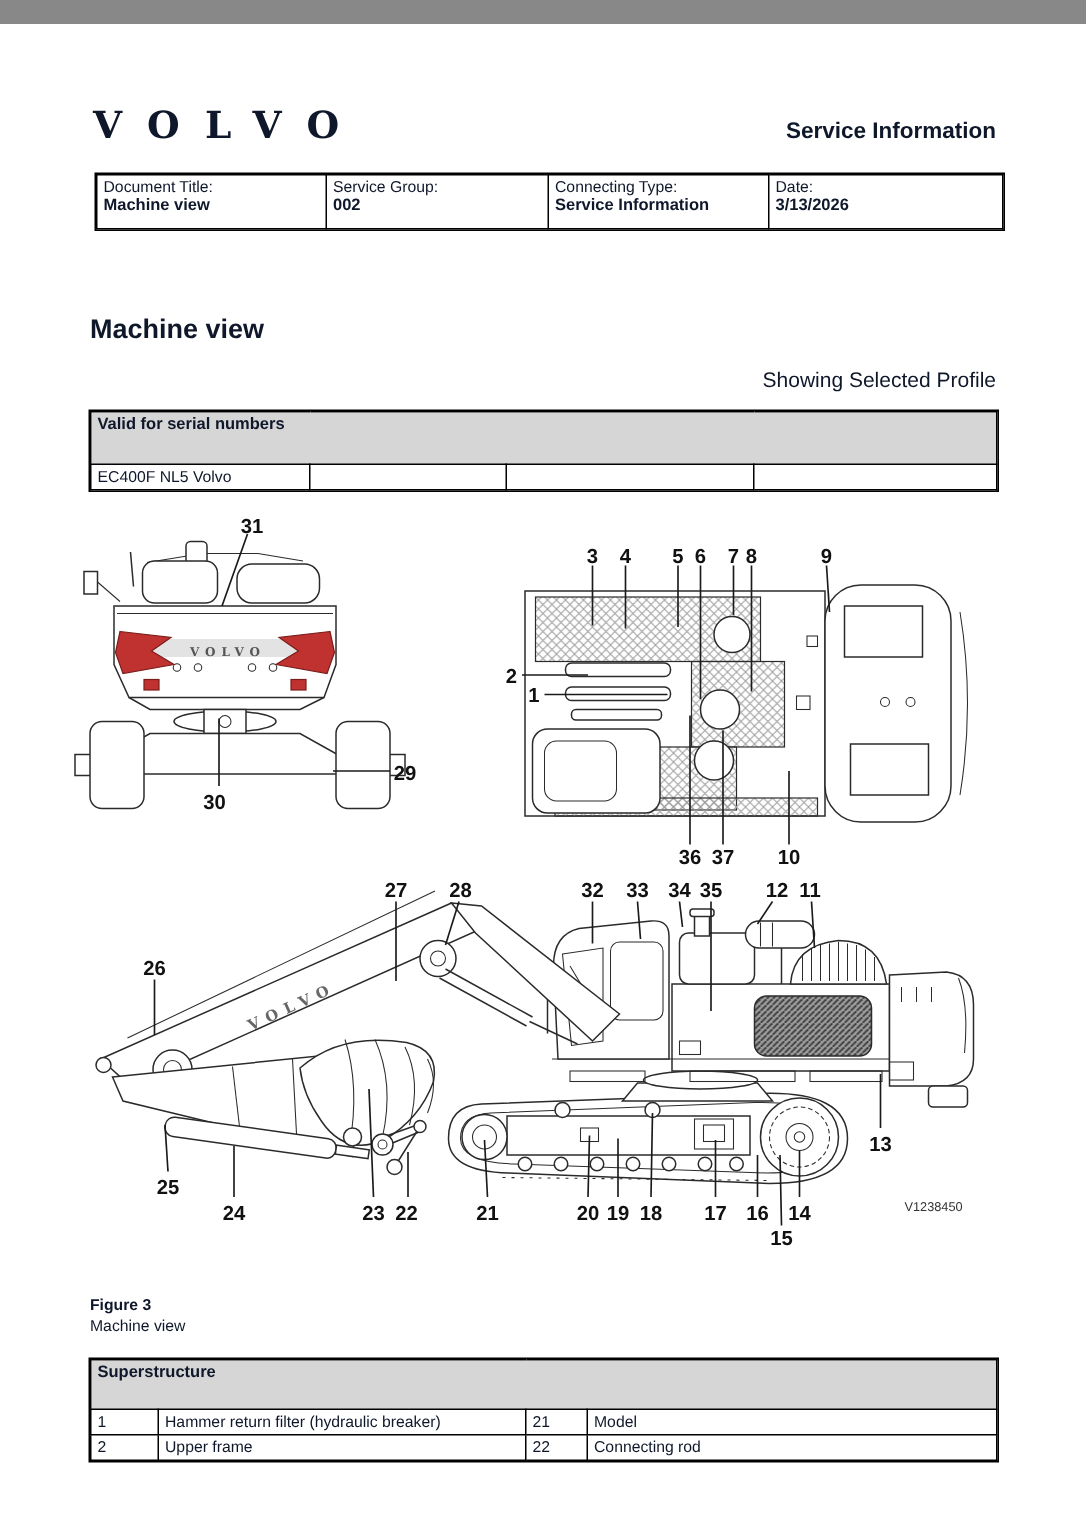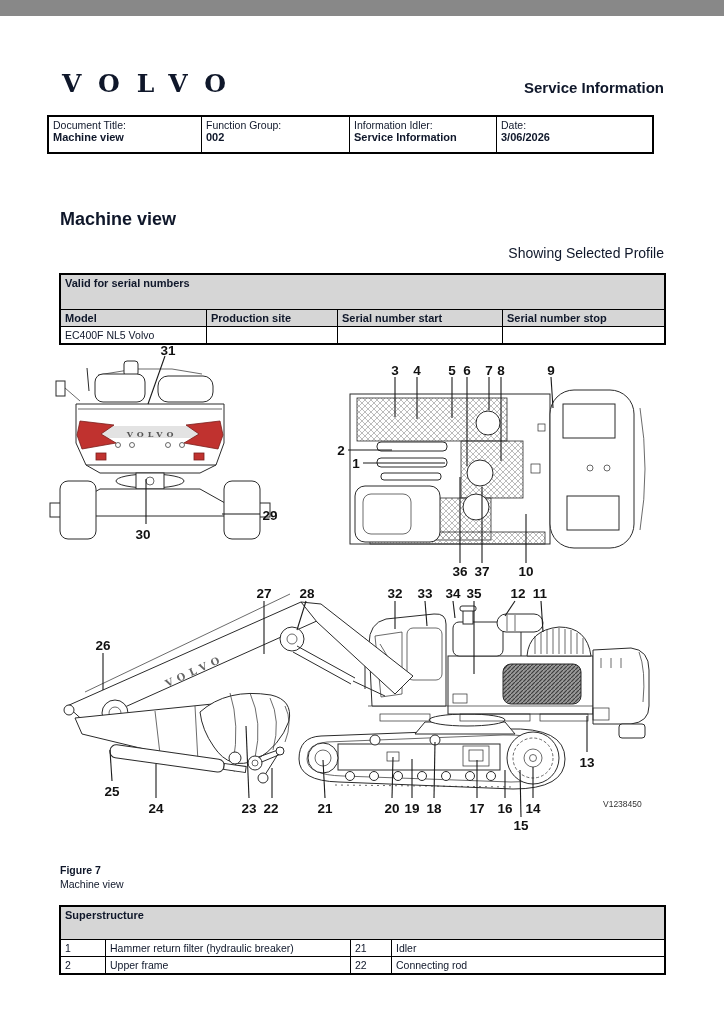--- a/index.html
+++ b/index.html
@@ -58,68 +58,62 @@
   .watermark { font-size:8.5px; fill:#333; font-family:"Liberation Sans", sans-serif; }
 </style>
 </head>
 <body>
 
 <div class="page">
 
   <div class="logo">VOLVO</div>
   <div class="si-title">Service Information</div>
 
-  <table class="grid" style="left:48px; top:100px; width:604px;">
+  <table class="grid" style="left:64px; top:100px; width:604px;">
     <colgroup>
         <col style="width:153px">
         <col style="width:148px">
         <col style="width:147px">
         <col style="width:156px">
       </colgroup>
     <tbody>
         <tr style="height:36px">
       <td>
         <div class="lbl">Document Title:</div>
         <div class="val">Machine view</div>
       </td>
       <td>
-        <div class="lbl">Function Group:</div>
+        <div class="lbl">Service Group:</div>
         <div class="val">002</div>
       </td>
       <td>
-        <div class="lbl">Information Idler:</div>
+        <div class="lbl">Connecting Type:</div>
         <div class="val">Service Information</div>
       </td>
       <td>
         <div class="lbl">Date:</div>
-        <div class="val">3/06/2026</div>
+        <div class="val">3/13/2026</div>
       </td>
     </tr>
   </tbody>
     </table>
 
   <div class="h1">Machine view</div>
   <div class="profile-note">Showing Selected Profile</div>
 
   <table class="grid" style="left:60px; top:258px; width:604px;">
     <colgroup>
         <col style="width:146px">
         <col style="width:131px">
         <col style="width:165px">
         <col style="width:162px">
       </colgroup>
     <tbody>
         <tr class="hdr" style="height:35px">
       <td colspan="4">Valid for serial numbers</td>
-    </tr>
-    <tr class="hdr" style="height:17px">
-      <td>Model</td>
-      <td>Production site</td>
-      <td>Serial number start</td>
-      <td>Serial number stop</td>
     </tr>
     <tr style="height:14px">
       <td>EC400F NL5 Volvo</td>
       <td></td>
       <td></td>
       <td></td>
     </tr>
   </tbody>
     </table>
 
@@ -377,39 +371,39 @@
           <text x="470" y="239" class="callout">16</text>
           <line x1="498" y1="224" x2="498" y2="193" class="leader"></line>
           <text x="498" y="239" class="callout">14</text>
           <line x1="486" y1="243" x2="485" y2="196" class="leader"></line>
           <text x="486" y="256" class="callout">15</text>
         </g>
       <text class="watermark" x="568" y="233">V1238450</text>
     </svg>
   </div>
 
-  <div class="fig-caption-title">Figure 7</div>
+  <div class="fig-caption-title">Figure 3</div>
   <div class="fig-caption-text">Machine view</div>
 
   <table class="grid" style="left:60px; top:890px; width:604px;">
     <colgroup>
         <col style="width:45px">
         <col style="width:245px">
         <col style="width:41px">
         <col style="width:273px">
       </colgroup>
     <tbody>
         <tr class="hdr" style="height:33px">
       <td colspan="4">Superstructure</td>
     </tr>
     <tr style="height:17px">
       <td>1</td>
       <td>Hammer return filter (hydraulic breaker)</td>
       <td>21</td>
-      <td>Idler</td>
+      <td>Model</td>
     </tr>
     <tr style="height:17px">
       <td>2</td>
       <td>Upper frame</td>
       <td>22</td>
       <td>Connecting rod</td>
     </tr>
   </tbody>
     </table>
 

